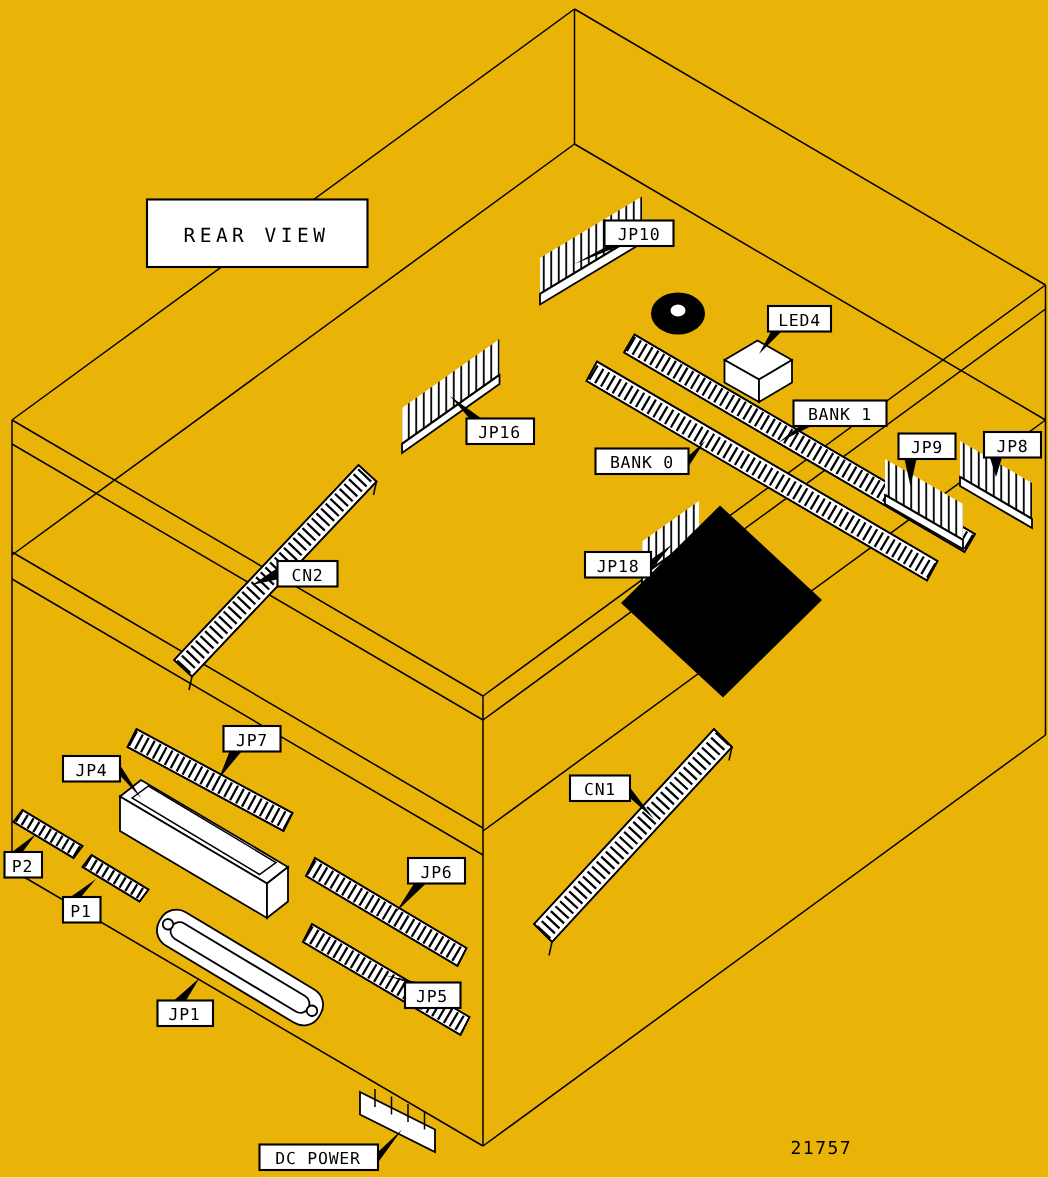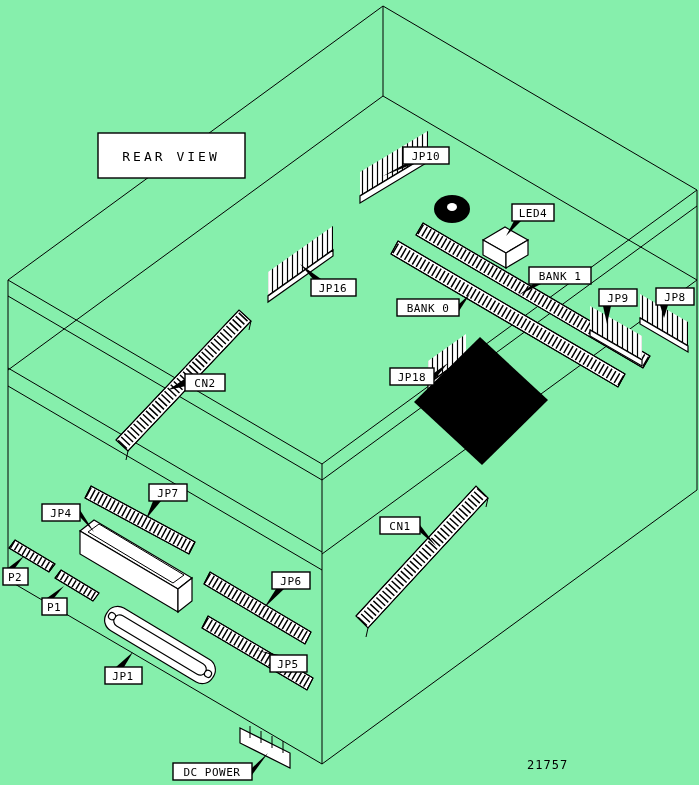--- a/index.html
+++ b/index.html
@@ -1,17 +1,17 @@
 <!DOCTYPE html>
 <html><head>
 <meta charset="utf-8">
 <style>
   html,body{margin:0;padding:0;background:#ffffff;}
   .stage{
-    width:699px;height:785px;background:#86efac;position:relative;overflow:hidden;
+    width:699px;height:785px;background:#eab308;position:relative;overflow:hidden;
     font-family:"DejaVu Sans Mono","Liberation Mono",monospace;
   }
   svg{display:block;}
   .wire{stroke:#000;stroke-width:1;fill:none;}
   .wire2{stroke:#000;stroke-width:1;fill:none;}
   .part{stroke:#000;stroke-width:1.2;fill:#ffffff;}
   .hatch{stroke:#000;fill:none;}
   .callout-box{fill:#ffffff;stroke:#000;stroke-width:1.4;}
   .callout-text{font-family:"DejaVu Sans Mono","Liberation Mono",monospace;font-size:11px;fill:#000;letter-spacing:0.5px;}
   .big-label{font-family:"DejaVu Sans Mono","Liberation Mono",monospace;font-size:13px;fill:#000;letter-spacing:3px;}

